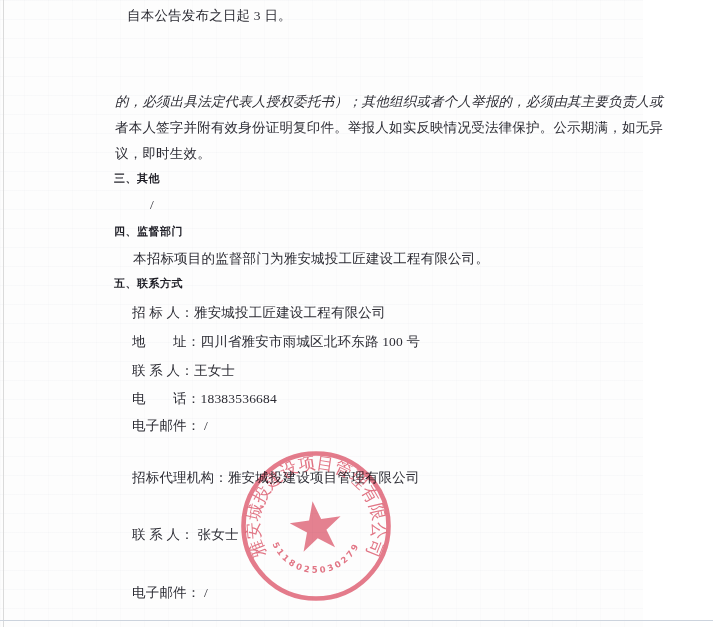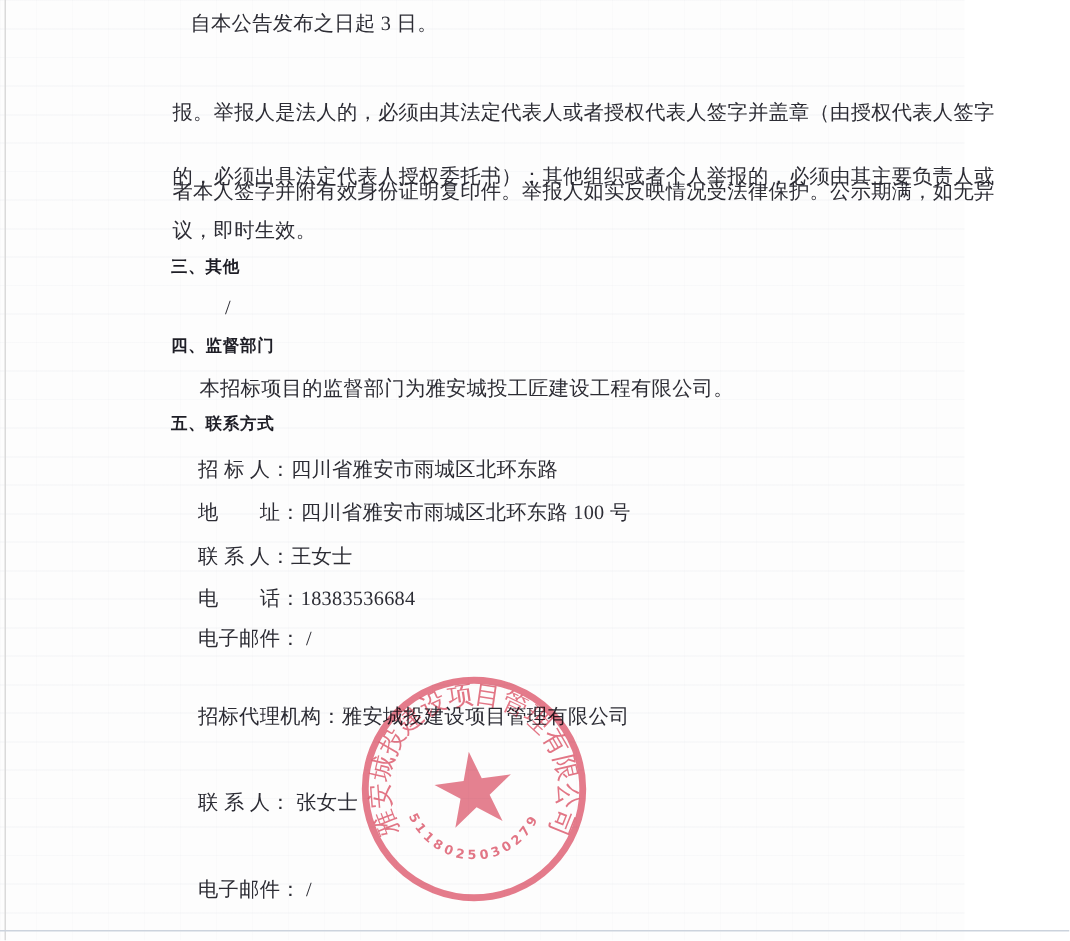--- a/index.html
+++ b/index.html
@@ -46,35 +46,34 @@
 </style>
 </head>
 <body>
 
 <div class="page">
 
   <div class="scan-edge"></div>
 
   <div class="t" style="left:127px;top:6px;">自本公告发布之日起 3 日。</div>
 
-  <div class="t" style="left:115px;top:65px;">报。举报人是法人的，必须由其法定代表人或者授权代表人签字并盖章（由授权代表人签字</div>
-  <div class="t" style="left:115px;top:108px;">的，必须出具法定代表人授权委托书）；其他组织或者个人举报的，必须由其主要负责人或</div>
+  <div class="t" style="left:115px;top:92px;font-style:italic;">的，必须出具法定代表人授权委托书）；其他组织或者个人举报的，必须由其主要负责人或</div>
   <div class="t" style="left:115px;top:118px;">者本人签字并附有效身份证明复印件。举报人如实反映情况受法律保护。公示期满，如无异</div>
   <div class="t" style="left:115px;top:144px;">议，即时生效。</div>
 
   <div class="t heading" style="left:114px;top:169px;">三、其他</div>
   <div class="t" style="left:150px;top:195px;">/</div>
 
   <div class="t heading" style="left:114px;top:222px;">四、监督部门</div>
   <div class="t" style="left:133px;top:249px;font-family:Liberation Serif, serif;">本招标项目的监督部门为雅安城投工匠建设工程有限公司。</div>
 
   <div class="t heading" style="left:114px;top:274px;">五、联系方式</div>
 
   <div class="t row" style="left:132px;top:303px;">
-    <span class="lbl">招 标 人：</span><span class="val">四川省雅安市雨城区北环东路</span>
+    <span class="lbl">招 标 人：</span><span class="val">雅安城投工匠建设工程有限公司</span>
   </div>
   <div class="t row" style="left:132px;top:332px;">
     <span class="lbl">地　　址：</span><span class="val">四川省雅安市雨城区北环东路 100 号</span>
   </div>
   <div class="t row" style="left:132px;top:361px;">
     <span class="lbl">联 系 人：</span><span class="val">王女士</span>
   </div>
   <div class="t row" style="left:132px;top:389px;">
     <span class="lbl">电　　话：</span><span class="val">18383536684</span>
   </div>

